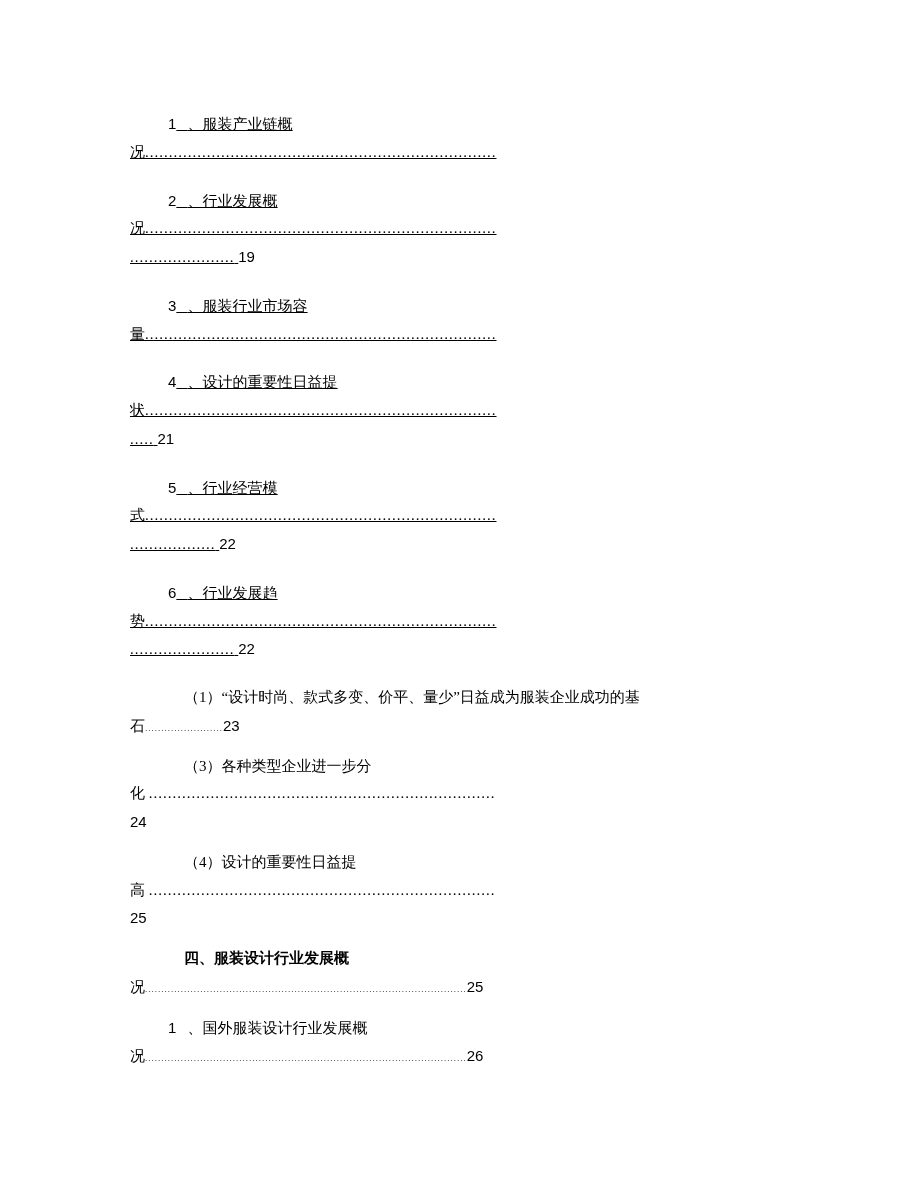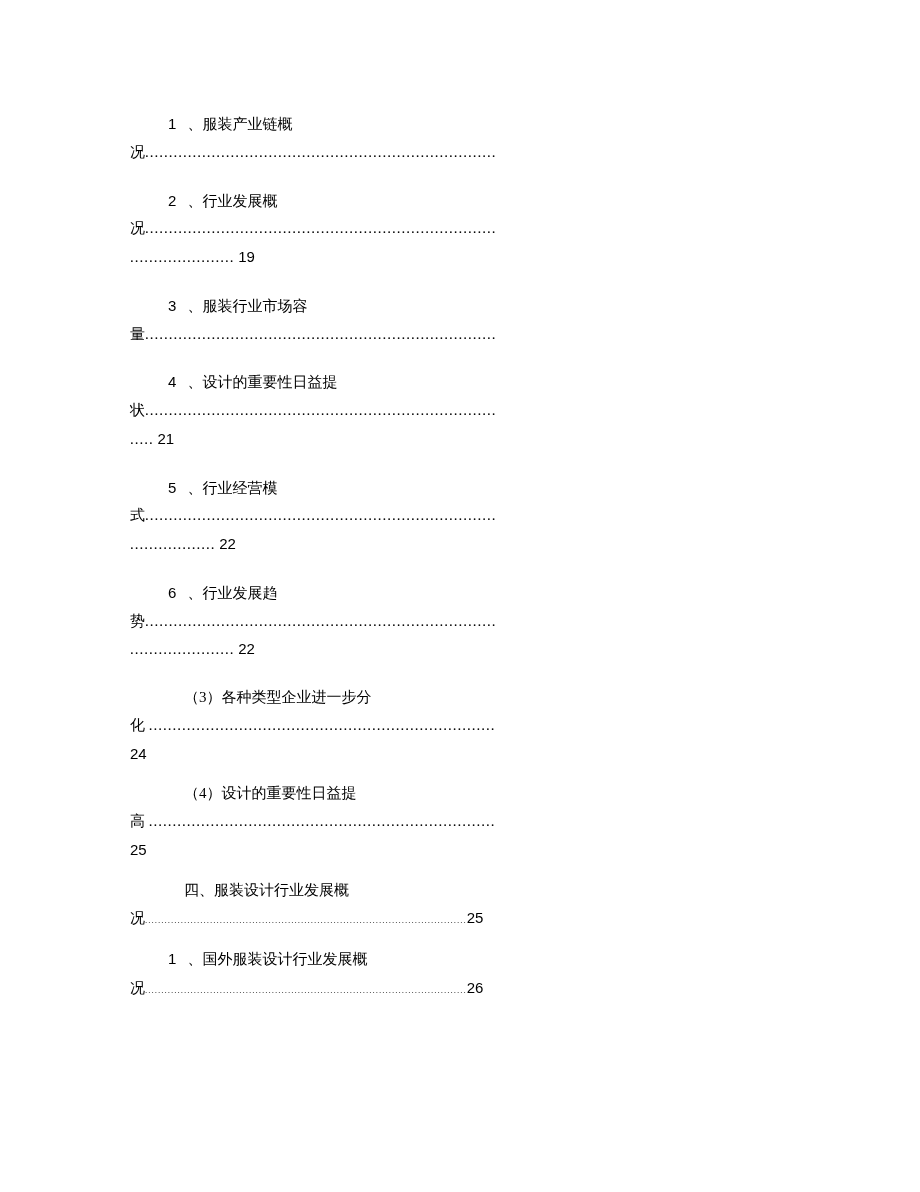--- a/index.html
+++ b/index.html
@@ -15,35 +15,37 @@
       position: relative;
     }
     .page {
       padding: 110px 130px 60px 130px;
       font-size: 15px;
       line-height: 1.85;
       color: #000;
     }
     .toc-entry {
       margin-bottom: 20px;
+      text-decoration: underline;
     }
     .toc-entry-sub {
       margin-bottom: 12px;
     }
     .toc-entry-last {
       margin-bottom: 0px;
     }
     .line1 {
       padding-left: 38px;
     }
     .line1-sub {
       padding-left: 54px;
     }
     .line1-section {
       padding-left: 54px;
+      font-weight: bold;
     }
     .num {
       font-family: Arial, sans-serif;
       display: inline-block;
     }
     .dots {
       letter-spacing: 1px;
     }
   </style>
 </head>
@@ -73,20 +75,24 @@
         <div class="line1"><span class="num">5</span>&nbsp;&nbsp;&nbsp;<span>、行业经营模</span></div>
         <div><span>式</span><span class="dots">..........................................................................</span></div>
         <div><span class="dots">..................</span> <span class="num">22</span></div>
       </div>
       <div class="toc-entry">
         <div class="line1"><span class="num">6</span>&nbsp;&nbsp;&nbsp;<span>、行业发展趋</span></div>
         <div><span>势</span><span class="dots">..........................................................................</span></div>
         <div><span class="dots">......................</span> <span class="num">22</span></div>
       </div>
       <div class="toc-entry-sub">
+        <div class="line1-sub"><span>（1）“设计时尚、款式多变、价平、量少”日益成为服装企业成功的基</span></div>
+        <div><span>石</span><span class="dots" style="font-size:9px;">........................</span><span class="num">23</span></div>
+      </div>
+      <div class="toc-entry-sub">
         <div class="line1-sub"><span>（3）各种类型企业进一步分</span></div>
         <div><span>化 </span><span class="dots">.........................................................................</span></div>
         <div><span class="num">24</span></div>
       </div>
       <div class="toc-entry-sub">
         <div class="line1-sub"><span>（4）设计的重要性日益提</span></div>
         <div><span>高 </span><span class="dots">.........................................................................</span></div>
         <div><span class="num">25</span></div>
       </div>
       <div class="toc-entry-sub">

